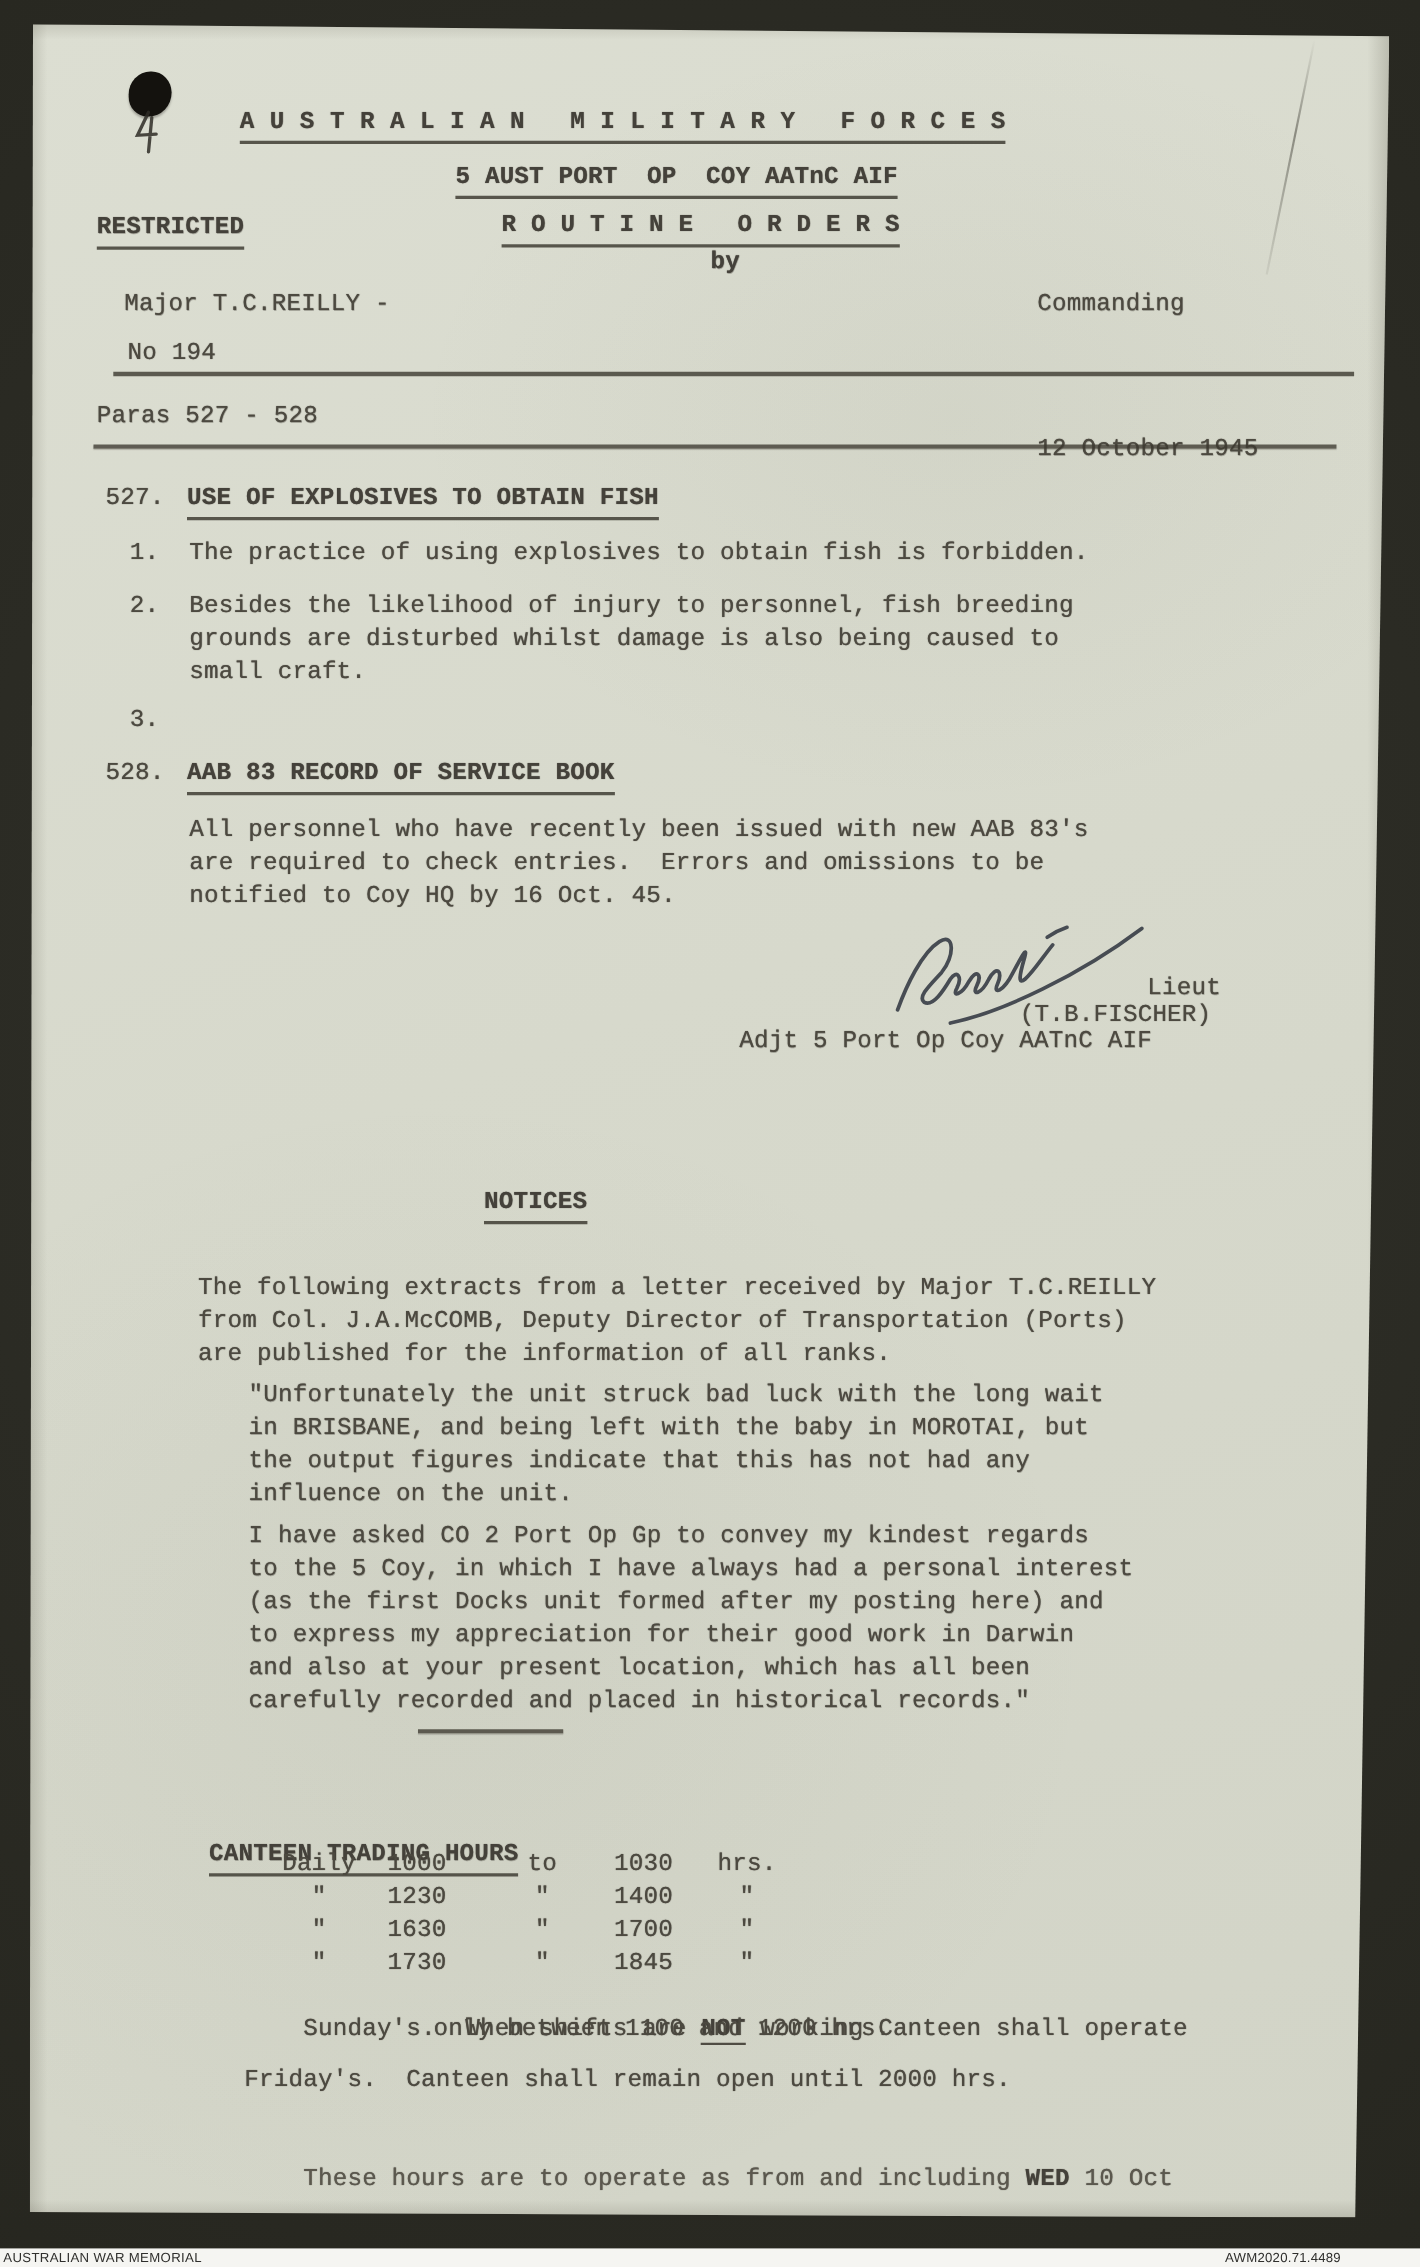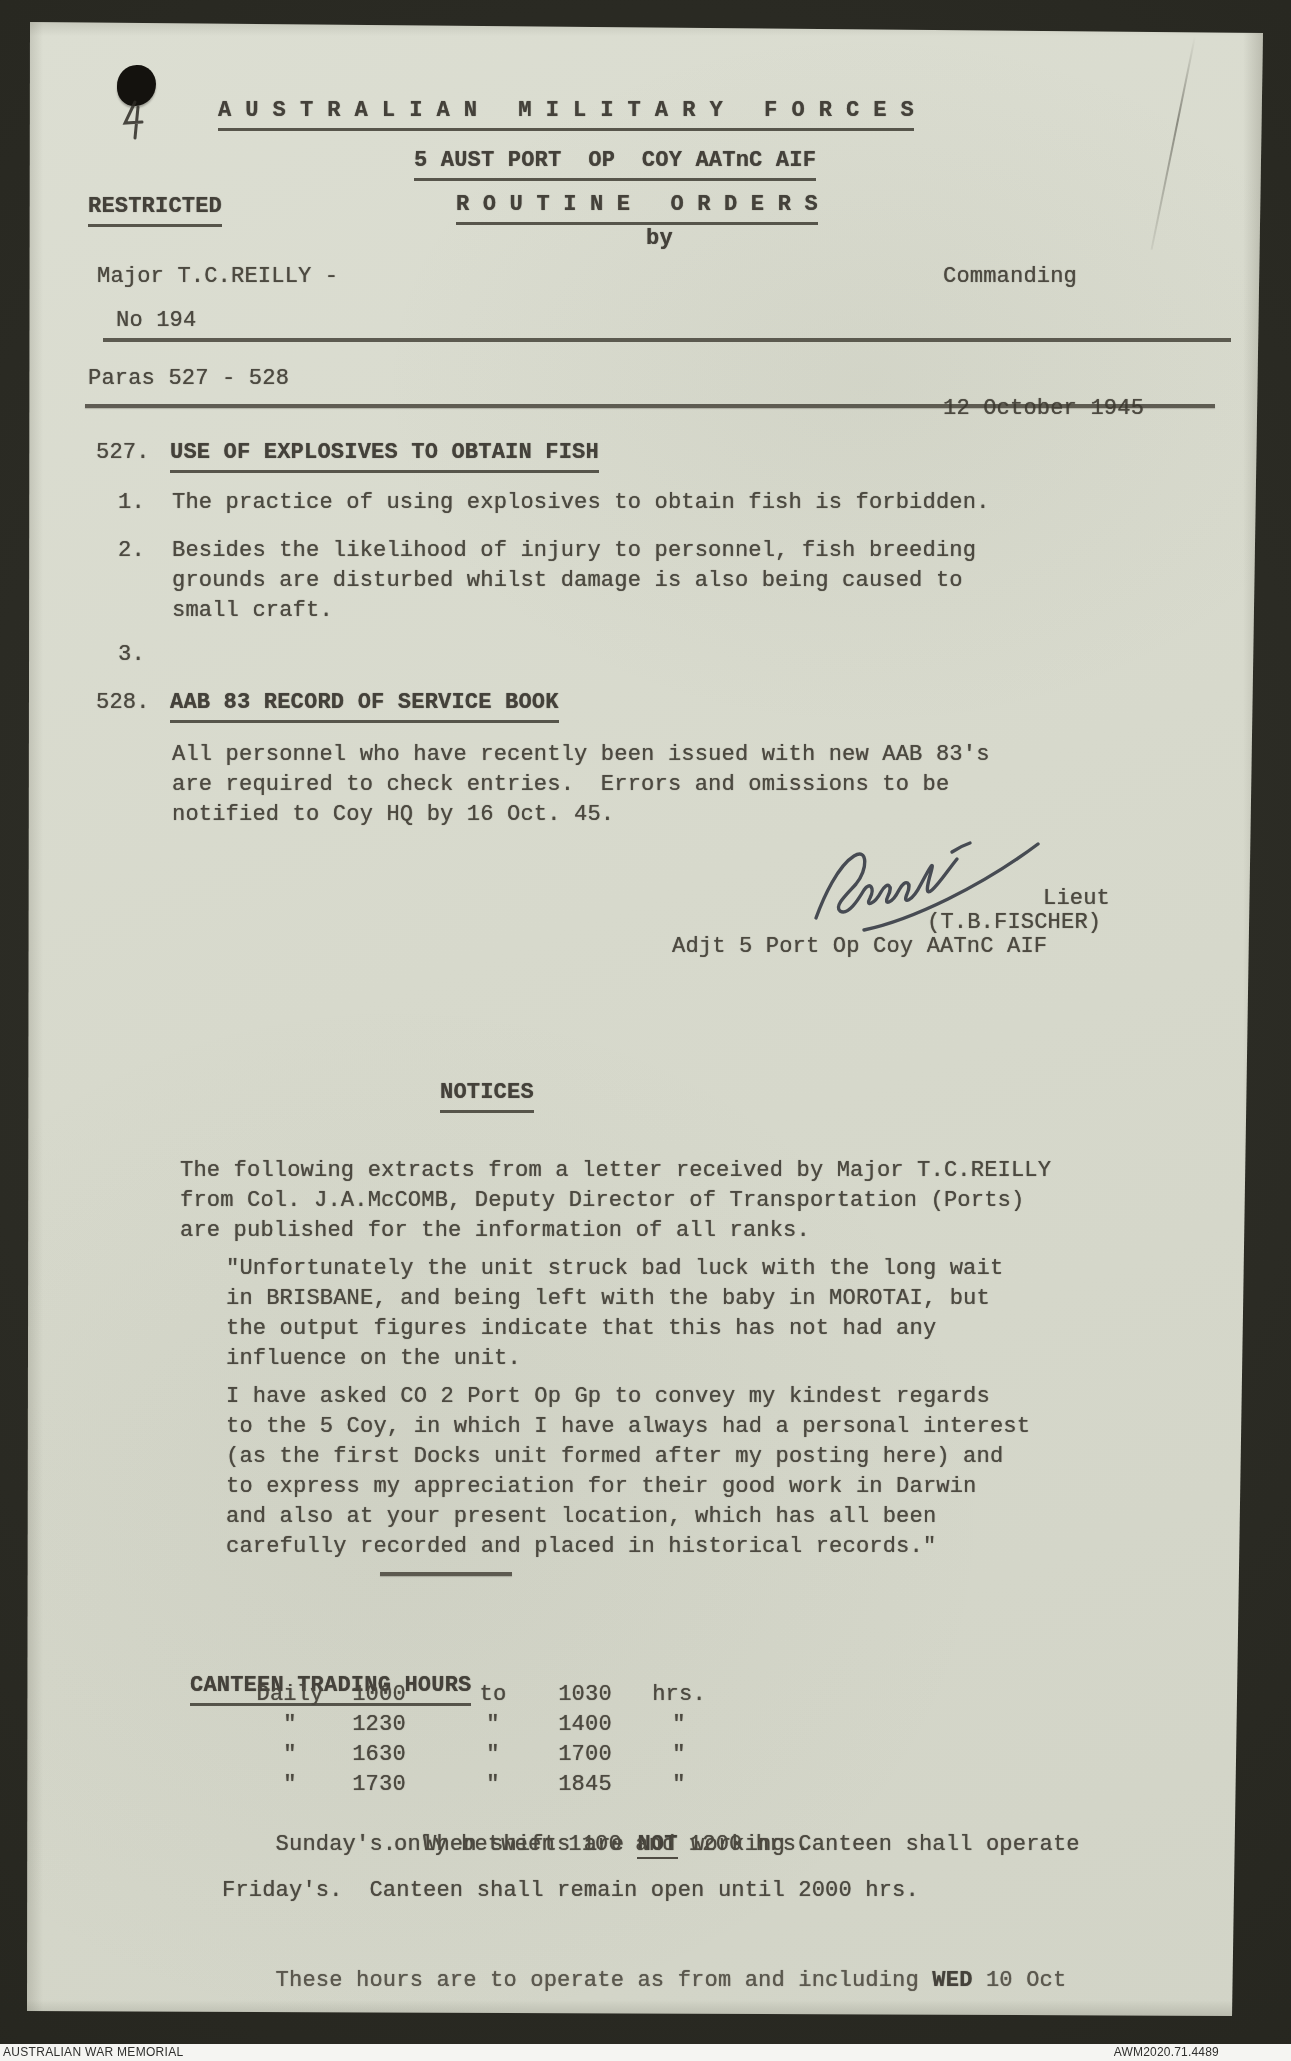--- a/index.html
+++ b/index.html
@@ -58,21 +58,21 @@
   <svg style="position:absolute;left:118px;top:98px;" width="38" height="46" viewBox="0 0 38 46" aria-label="4">
     <path d="M 17,4 L 7,25 L 24,24 M 20,9 L 17,40" fill="none" stroke="#2e2c26" stroke-width="3" stroke-linecap="round" opacity=".85"></path>
   </svg>
   <div class="crease"></div>
 
   <div class="t b sp ul" style="left:218px;top:96px;">A U S T R A L I A N   M I L I T A R Y   F O R C E S</div>
   <div class="t b ul" style="left:414px;top:146px;">5 AUST PORT  OP  COY AATnC AIF</div>
   <div class="t b ul" style="left:88px;top:192px;">RESTRICTED</div>
   <div class="t b ul" style="left:456px;top:190px;">R O U T I N E   O R D E R S</div>
   <div class="t b" style="left:646px;top:224px;">by</div>
-  <div class="t" style="left:97px;top:262px;">Major T.C.REILLY -</div>
+  <div class="t" style="left:113px;top:262px;">Major T.C.REILLY -</div>
   <div class="t" style="left:943px;top:262px;">Commanding</div>
 
   <div style="position:absolute;left:103px;top:306px;width:1128px;border-bottom:4px solid rgba(60,57,48,.8);padding-bottom:2px;">
     <span class="t" style="position:static;display:inline-block;margin-left:13px;">No 194</span>
   </div>
 
   <div class="t" style="left:88px;top:364px;">Paras 527 - 528</div>
   <div class="t" style="left:943px;top:364px;margin-top:30px;">12 October 1945</div>
   <div class="rule" style="left:85px;top:404px;width:1130px;"></div>
 

